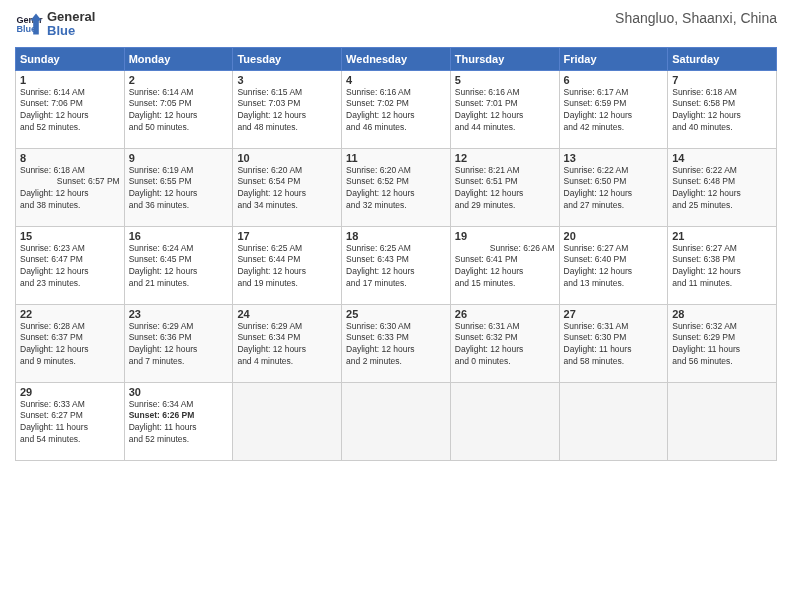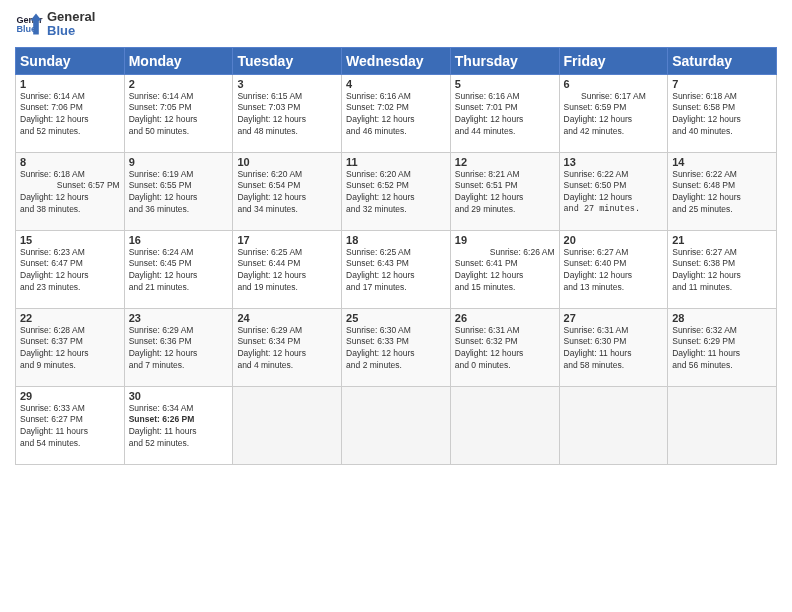--- a/index.html
+++ b/index.html
@@ -52,21 +52,21 @@
       color: #555;
     }
     table {
       width: 100%;
       border-collapse: collapse;
       table-layout: fixed;
     }
     th {
       background-color: #3b6cb7;
       color: #fff;
-      font-size: 14px;
+      font-size: 11px;
       font-weight: bold;
       padding: 5px 4px;
       text-align: left;
       border: 1px solid #5580cc;
     }
     td {
       border: 1px solid #ccc;
       vertical-align: top;
       padding: 3px 4px;
       font-size: 8.5px;
@@ -104,20 +104,21 @@
         <text x="2" y="18" font-size="13" font-weight="bold" fill="#1a1a2e" font-family="Arial">General</text>
         <text x="2" y="32" font-size="13" font-weight="bold" fill="#3b6cb7" font-family="Arial">Blue</text>
         <polygon points="30,5 38,15 34,15 34,35 26,35 26,15 22,15" fill="#3b6cb7"></polygon>
       </svg>
       <div class="logo-text">
         <span>General</span>
         <span style="color:#3b6cb7;">Blue</span>
       </div>
     </div>
     <div class="title-block">
+      <div class="location">Shangluo, Shaanxi, China</div>
     </div>
   </div>
 
   <table>
     <thead>
       <tr>
       <th>Sunday</th>
           <th>Monday</th>
           <th>Tuesday</th>
           <th>Wednesday</th>
@@ -158,21 +159,21 @@
           </td>
           <td>
             <span class="day-num">5</span>
             <span style="display: block; line-height: 1.4;">Sunrise: 6:16 AM</span>
             <span style="display: block; line-height: 1.4;">Sunset: 7:01 PM</span>
             <span style="display: block; line-height: 1.4;">Daylight: 12 hours</span>
             <span style="display: block; line-height: 1.4;">and 44 minutes.</span>
           </td>
           <td>
             <span class="day-num">6</span>
-            <span style="display: block; line-height: 1.4; text-align: center;">Sunrise: 6:17 AM</span>
+            <span style="display: block; line-height: 1.4;">Sunrise: 6:17 AM</span>
             <span style="display: block; line-height: 1.4;">Sunset: 6:59 PM</span>
             <span style="display: block; line-height: 1.4;">Daylight: 12 hours</span>
             <span style="display: block; line-height: 1.4;">and 42 minutes.</span>
           </td>
           <td>
             <span class="day-num">7</span>
             <span style="display: block; line-height: 1.4;">Sunrise: 6:18 AM</span>
             <span style="display: block; line-height: 1.4;">Sunset: 6:58 PM</span>
             <span style="display: block; line-height: 1.4;">Daylight: 12 hours</span>
             <span style="display: block; line-height: 1.4;">and 40 minutes.</span>
@@ -212,21 +213,21 @@
             <span style="display: block; line-height: 1.4;">Sunrise: 8:21 AM</span>
             <span style="display: block; line-height: 1.4;">Sunset: 6:51 PM</span>
             <span style="display: block; line-height: 1.4;">Daylight: 12 hours</span>
             <span style="display: block; line-height: 1.4;">and 29 minutes.</span>
           </td>
           <td>
             <span class="day-num">13</span>
             <span style="display: block; line-height: 1.4;">Sunrise: 6:22 AM</span>
             <span style="display: block; line-height: 1.4;">Sunset: 6:50 PM</span>
             <span style="display: block; line-height: 1.4;">Daylight: 12 hours</span>
-            <span style="display: block; line-height: 1.4; font-family: Liberation Mono, monospace;">and 27 minutes.</span>
+            <span style="display: block; line-height: 1.4;">and 27 minutes.</span>
           </td>
           <td>
             <span class="day-num">14</span>
             <span style="display: block; line-height: 1.4;">Sunrise: 6:22 AM</span>
             <span style="display: block; line-height: 1.4;">Sunset: 6:48 PM</span>
             <span style="display: block; line-height: 1.4;">Daylight: 12 hours</span>
             <span style="display: block; line-height: 1.4;">and 25 minutes.</span>
           </td>
         </tr>
         <tr class="week-odd">

